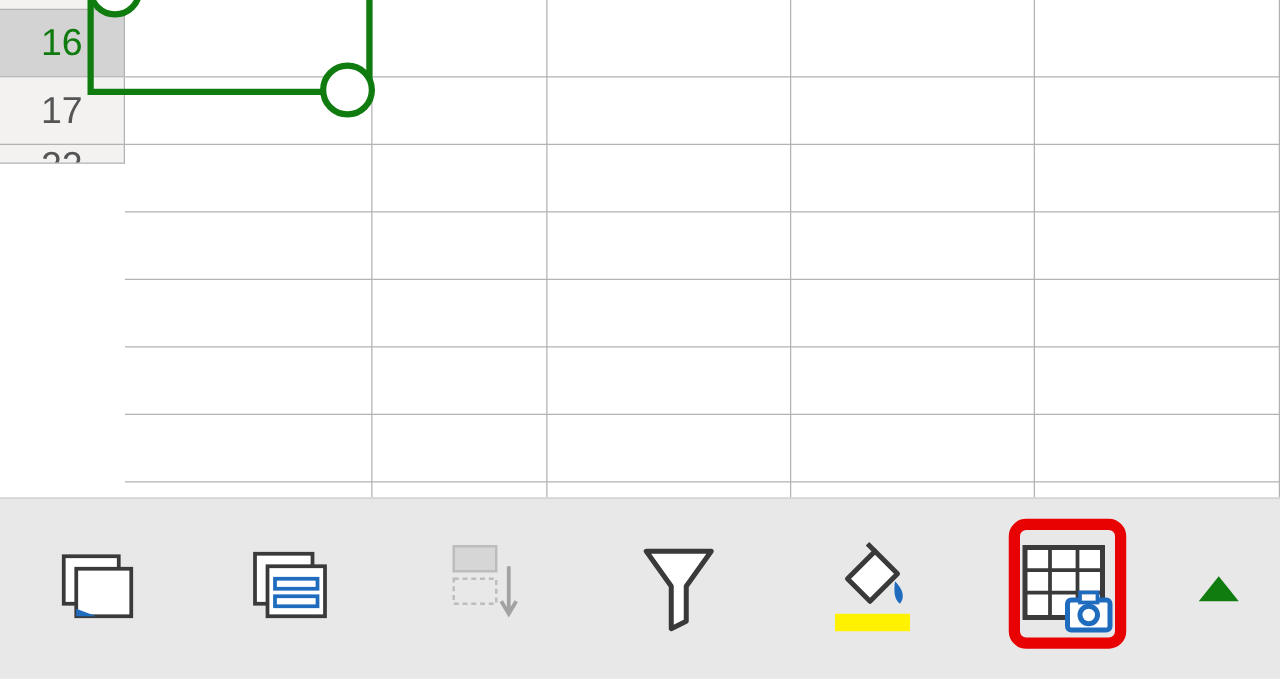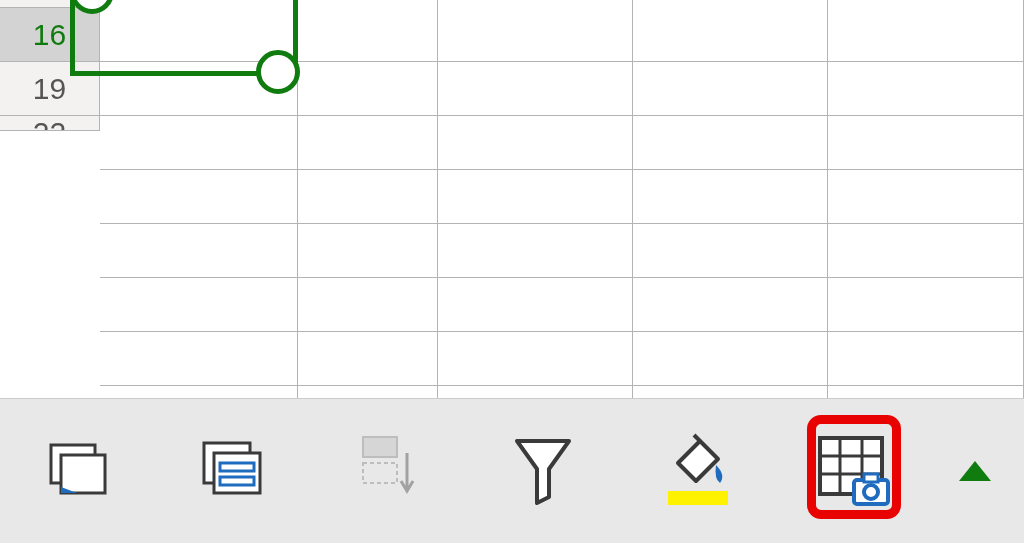--- a/index.html
+++ b/index.html
@@ -28,21 +28,21 @@
 <div class="sheet-area">
 
   <div class="row-header-col">
     <div class="row-header" style="height:8px; border-bottom:1px solid #b3b3b3;">
       <span style="position:relative; top:-18px; font-size:30px;">15</span>
     </div>
     <div class="row-header selected">
         <span>16</span>
       </div>
     <div class="row-header">
-        <span>19</span>
+        <span>17</span>
       </div>
     <div class="row-header" style="height:15px; overflow:hidden;">
         <span style="position:relative; top:10px;">22</span>
       </div>
   </div>
 
   <div class="grid-cols">
     <div class="col" style="width:198px;"></div>
     <div class="col" style="width:140px;"></div>
     <div class="col" style="width:195px;"></div>

